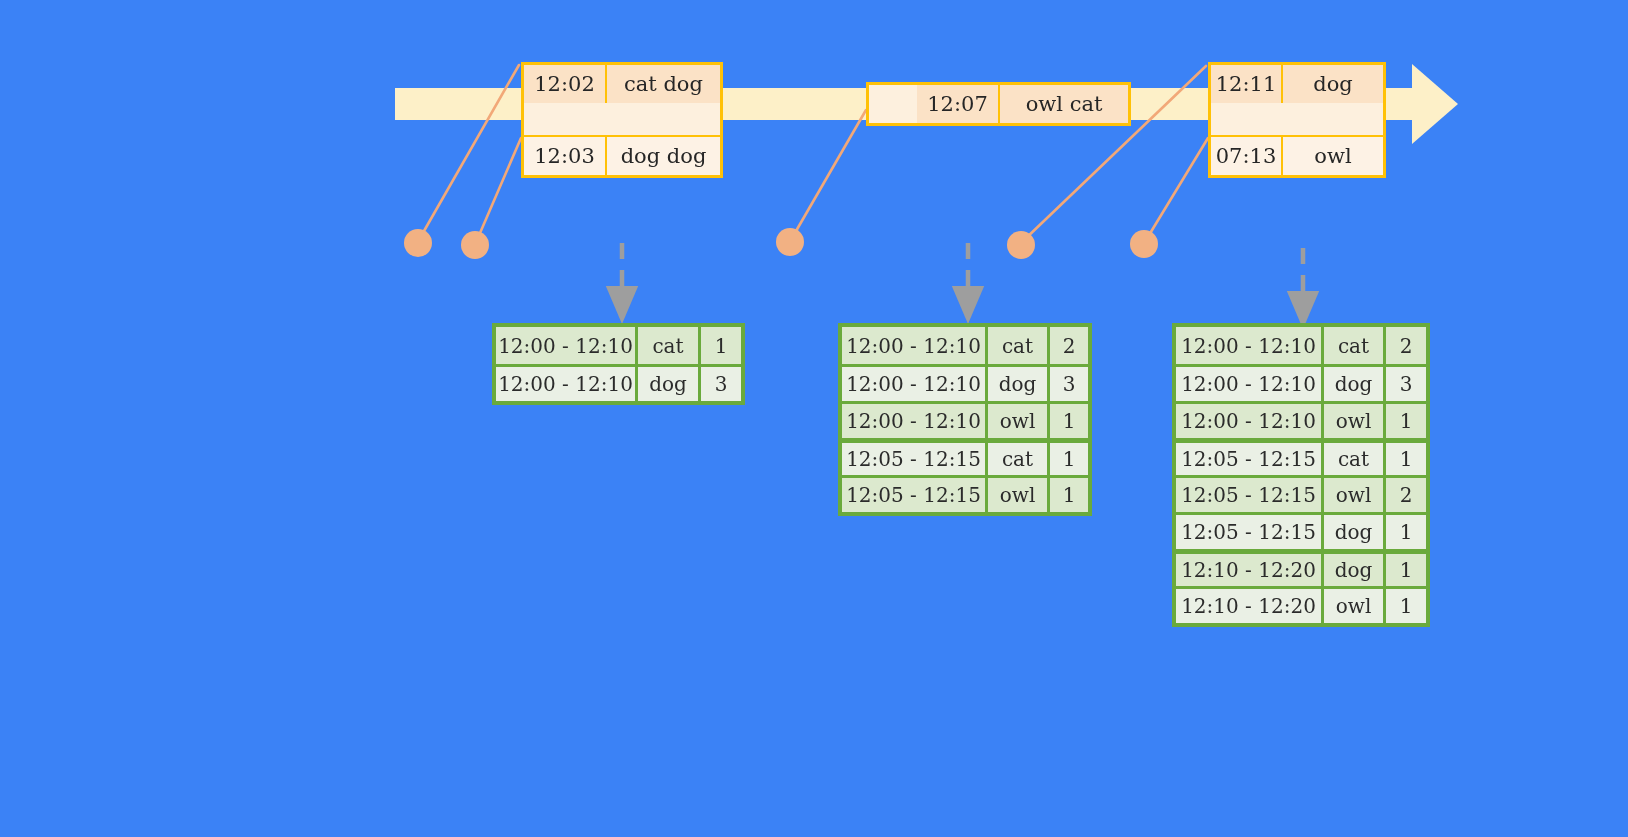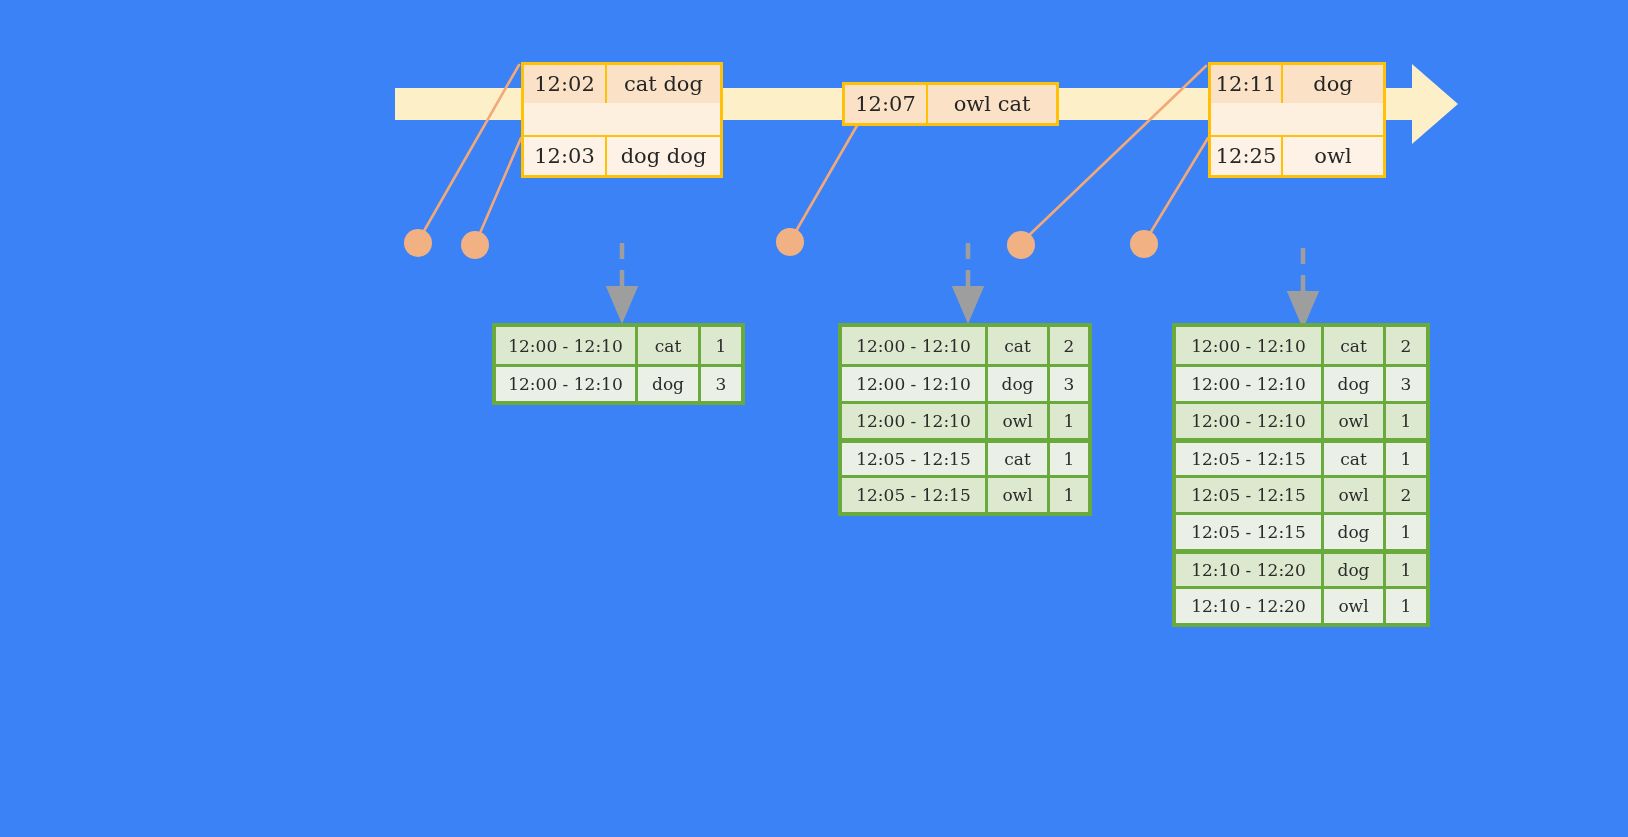--- a/index.html
+++ b/index.html
@@ -76,21 +76,21 @@
     box-sizing: border-box;
     border: 4px solid #6aaa3c;
     background: #6aaa3c;
   }
   .res-row {
     display: flex;
   }
   .res-row.shade-a { background: #dce9ce; }
   .res-row.shade-b { background: #eaf0e5; }
   .res-cell {
-    font-size: 17px;
+    font-size: 20px;
     color: #2b2b2b;
     display: flex;
     align-items: center;
     justify-content: center;
     height: 37px;
     box-sizing: border-box;
     white-space: nowrap;
   }
   .res-window {
     border-right: 3px solid #6aaa3c;
@@ -165,34 +165,34 @@
     <div class="ev-row">
       <div class="ev-cell ev-time">12:02</div>
       <div class="ev-cell ev-val">cat dog</div>
     </div>
     <div class="ev-row">
       <div class="ev-cell ev-time">12:03</div>
       <div class="ev-cell ev-val">dog dog</div>
     </div>
   </div>
 
-  <div class="event-table evt-b" style="left:842px; top:82px;">
+  <div class="event-table evt-b" style="left:866px; top:82px;padding-left:48px;">
     <div class="ev-row">
       <div class="ev-cell ev-time">12:07</div>
       <div class="ev-cell ev-val">owl cat</div>
     </div>
   </div>
 
   <div class="event-table evt-c" style="left:1208px; top:62px;">
     <div class="ev-row">
       <div class="ev-cell ev-time">12:11</div>
       <div class="ev-cell ev-val">dog</div>
     </div>
     <div class="ev-row">
-      <div class="ev-cell ev-time">12:25</div>
+      <div class="ev-cell ev-time">07:13</div>
       <div class="ev-cell ev-val">owl</div>
     </div>
   </div>
 
   <div class="result-table rt-1" id="rt-1" style="left:492px; top:323px;">
       <div class="res-row shade-a">
         <div class="res-cell res-window">12:00 - 12:10</div>
         <div class="res-cell res-key">cat</div>
         <div class="res-cell res-count">1</div>
       </div>

